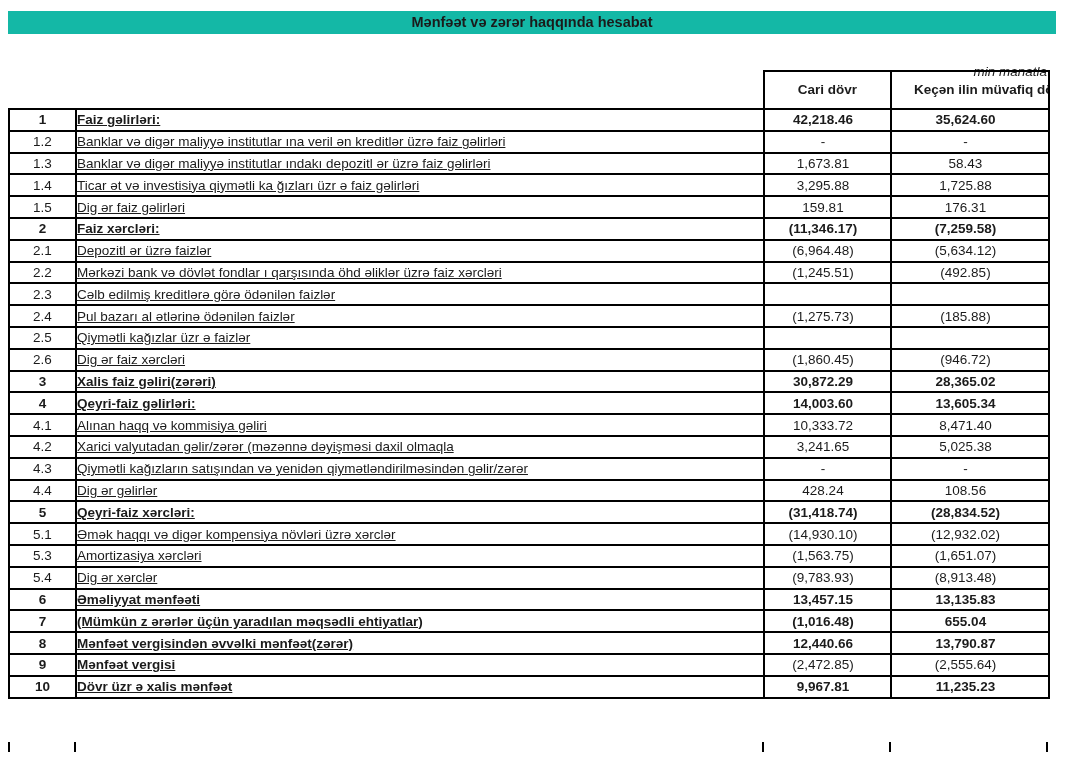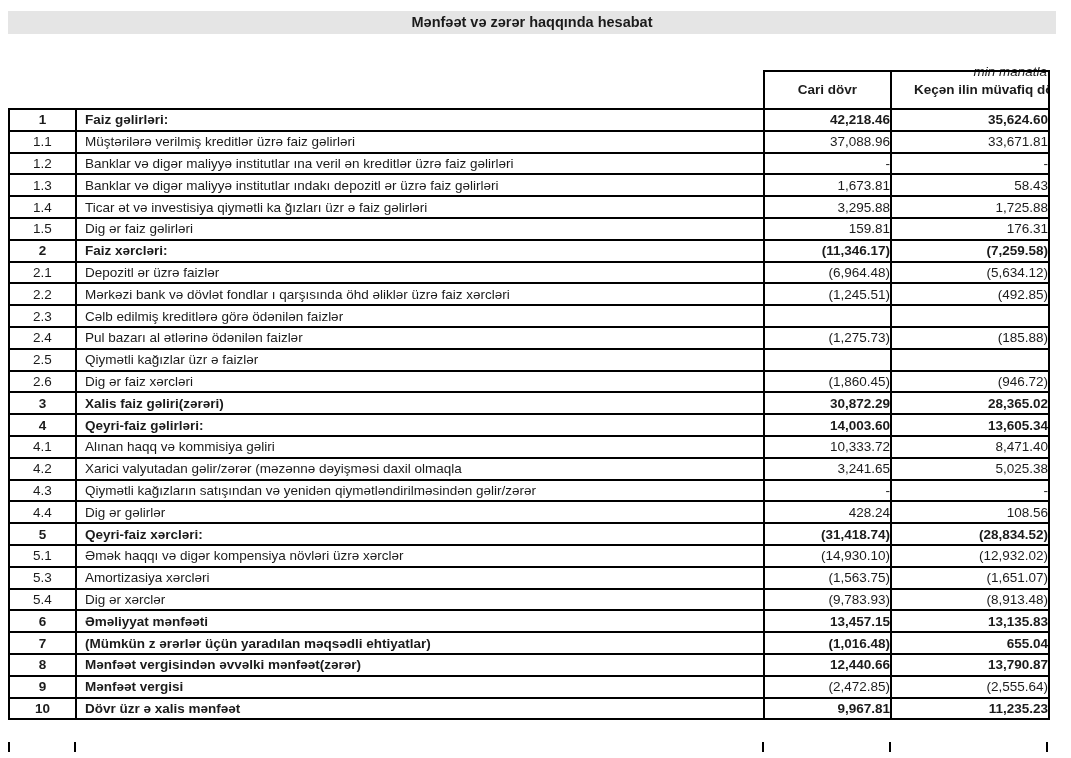--- a/index.html
+++ b/index.html
@@ -14,21 +14,21 @@
     font-family: "Liberation Sans", sans-serif;
     color: #1b1b1b;
     overflow: hidden;
   }
   .banner {
     position: absolute;
     left: 8px;
     top: 11px;
     width: 1048px;
     height: 23px;
-    background: #e5e5e5;
+    background: #14b8a6;
     text-align: center;
     line-height: 23px;
     font-weight: bold;
     font-size: 14.5px;
     color: #1B1B1B;
   }
   .units-note {
     position: absolute;
     left: 8px;
     top: 64px;
@@ -66,22 +66,22 @@
     line-height: 1.35;
     padding: 0 22px;
     white-space: normal;
   }
   tbody td {
     height: 19.8px;
     padding: 0;
     vertical-align: middle;
   }
   td.c-num   { text-align: center; }
-  td.c-label { text-align: left; padding-left: 8px; }
-  td.c-val   { text-align: right; }
+  td.c-label { text-align: left; padding-left: 0; text-decoration: underline; }
+  td.c-val   { text-align: center; padding-right: 9px; }
   tr.bold td { font-weight: bold; }
   tr.values-regular td.c-val { font-weight: normal; }
   .stub {
     position: absolute;
     top: 742px;
     width: 2px;
     height: 10px;
     background: #000000;
   }
 </style>
@@ -109,26 +109,20 @@
     </tr>
   </thead>
   <tbody>
       <tr class="bold">
         <td class="c-num">1</td>
         <td class="c-label">Faiz gəlirləri:</td>
         <td class="c-val">42,218.46</td>
         <td class="c-val">35,624.60</td>
       </tr>
       <tr>
-        <td class="c-num">1.1</td>
-        <td class="c-label">Müştərilərə verilmiş kreditlər üzrə faiz gəlirləri</td>
-        <td class="c-val">37,088.96</td>
-        <td class="c-val">33,671.81</td>
-      </tr>
-      <tr>
         <td class="c-num">1.2</td>
         <td class="c-label">Banklar və digər maliyyə institutlar ına veril ən kreditlər üzrə faiz gəlirləri</td>
         <td class="c-val">-</td>
         <td class="c-val">-</td>
       </tr>
       <tr>
         <td class="c-num">1.3</td>
         <td class="c-label">Banklar və digər maliyyə institutlar ındakı depozitl ər üzrə faiz gəlirləri</td>
         <td class="c-val">1,673.81</td>
         <td class="c-val">58.43</td>

